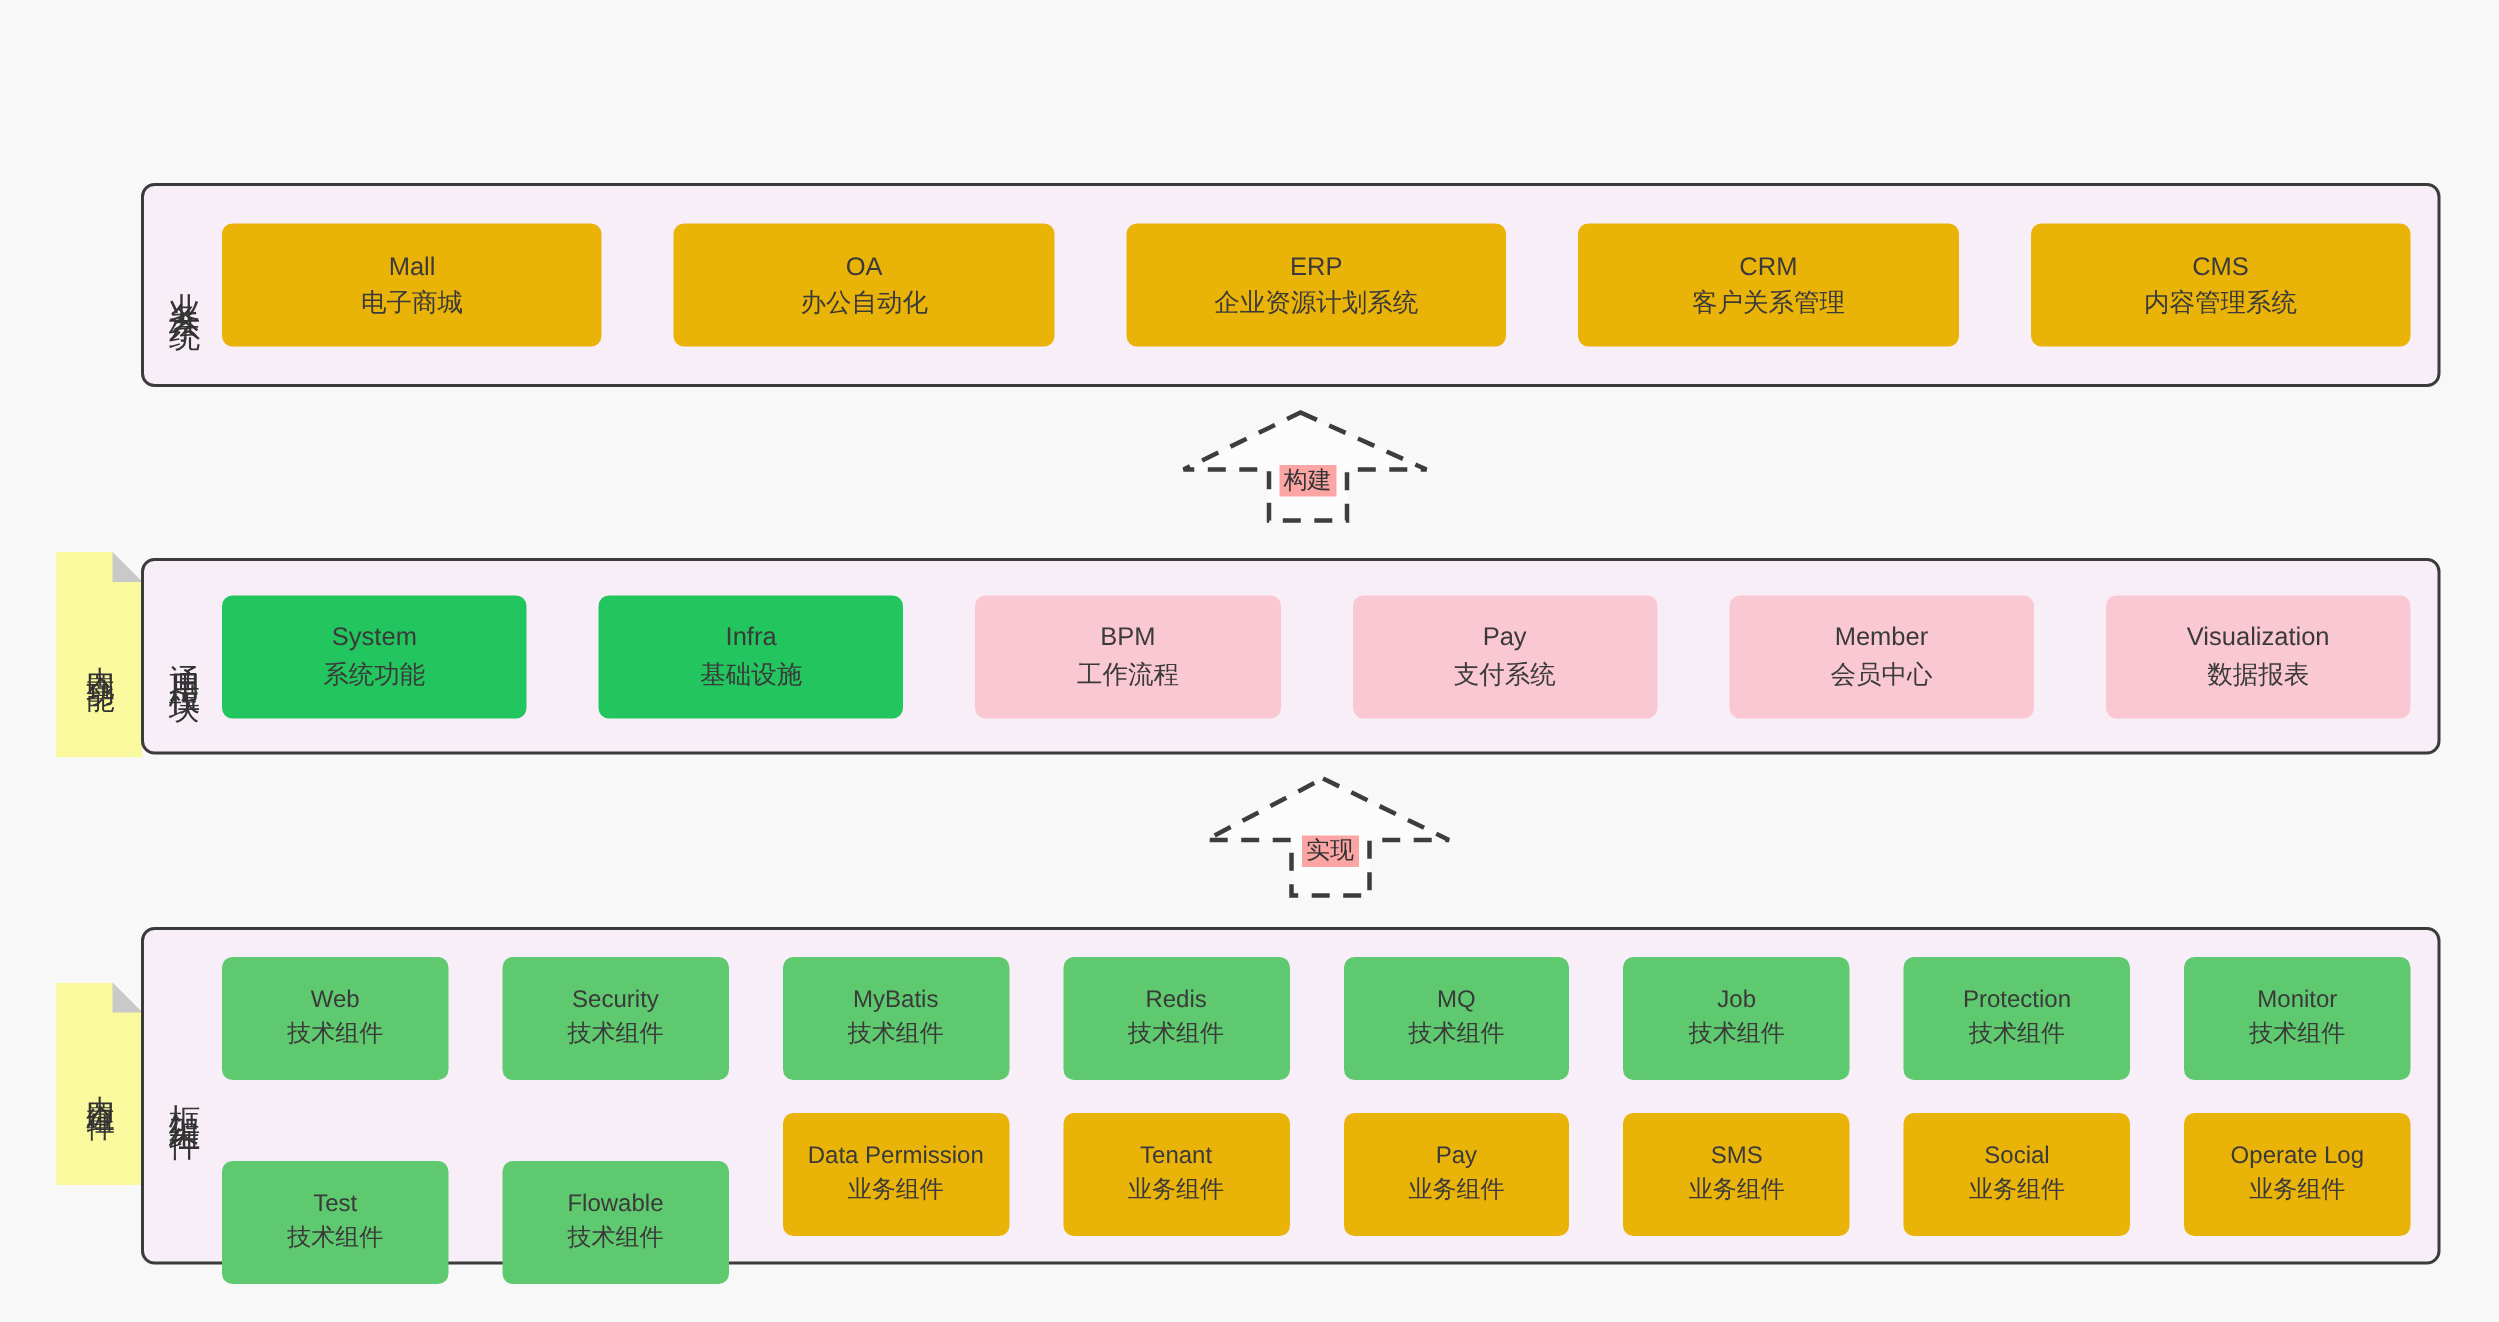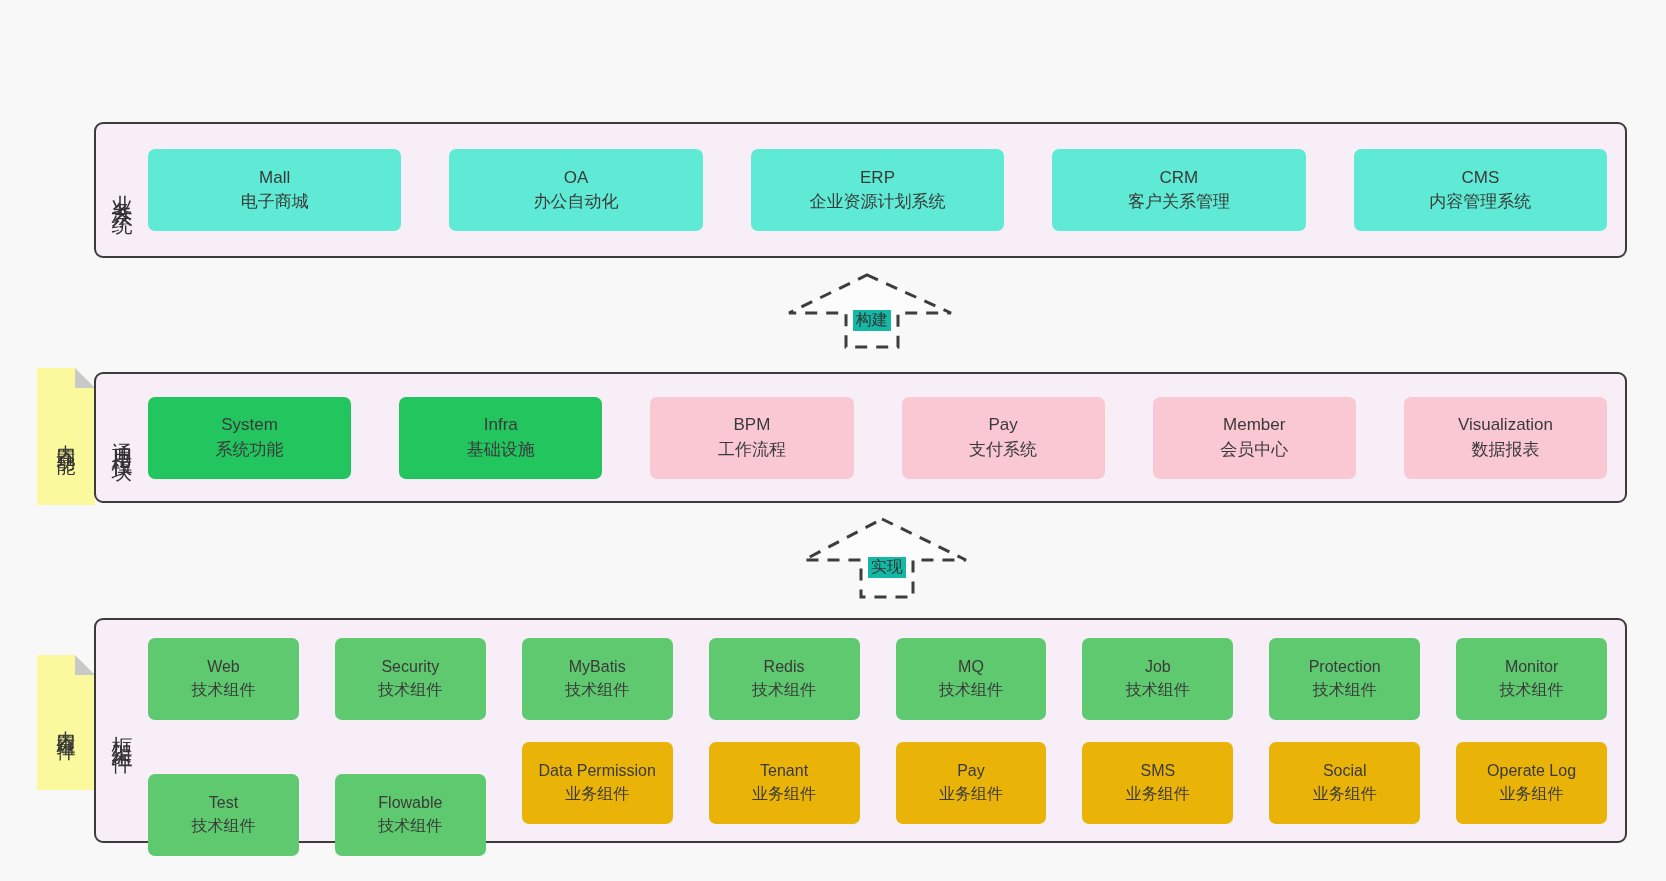--- a/index.html
+++ b/index.html
@@ -25,42 +25,42 @@
   .band-grid{
     flex:1;display:flex;flex-direction:column;justify-content:center;gap:22px;padding:0 18px 0 0;
   }
   .grid-row{display:flex;gap:36px;}
   .box{
     flex:1;height:82px;border-radius:7px;
     display:flex;flex-direction:column;align-items:center;justify-content:center;
     text-align:center;font-size:17px;line-height:1.42;color:#3a3a3a;
   }
   .grid-row .box{font-size:16px;height:82px;}
-  .box.blue{background:#5eead4;}
+  .box.blue{background:#eab308;}
   .box.red{background:#22c55e;}
   .box.pink{background:#fac8d3;}
   .box.green-dark{background:#5ec96e;margin-top:32px;}
   .box.green-light{background:#eab308;}
   .sticky{
     position:absolute;left:37px;width:58px;background:#fbf99e;z-index:1;
     clip-path:polygon(0 0,calc(100% - 20px) 0,100% 20px,100% 100%,0 100%);
     display:flex;align-items:center;justify-content:center;
   }
   .sticky::after{
     content:"";position:absolute;top:0;right:0;width:20px;height:20px;background:#c9c9c9;
   }
   .sticky-text{
     writing-mode:vertical-rl;text-orientation:upright;
     font-size:19px;letter-spacing:4px;color:#333;
   }
   .arrow{position:absolute;z-index:1;}
   .arrow svg{display:block;width:100%;height:100%;}
   .arrow-label{
     position:absolute;left:51%;transform:translateX(-50%);
-    background:#14b8a6;font-size:16px;color:#333;padding:0 3px;white-space:nowrap;
+    background:#fca5a5;font-size:16px;color:#333;padding:0 3px;white-space:nowrap;
   }
 </style>
 </head>
 <body>
 
 <div class="sticky" style="top:368px;height:137px;">
   <span class="sticky-text">内置功能</span>
 </div>
 <div class="sticky" style="top:655px;height:135px;">
   <span class="sticky-text">内置组件</span>

